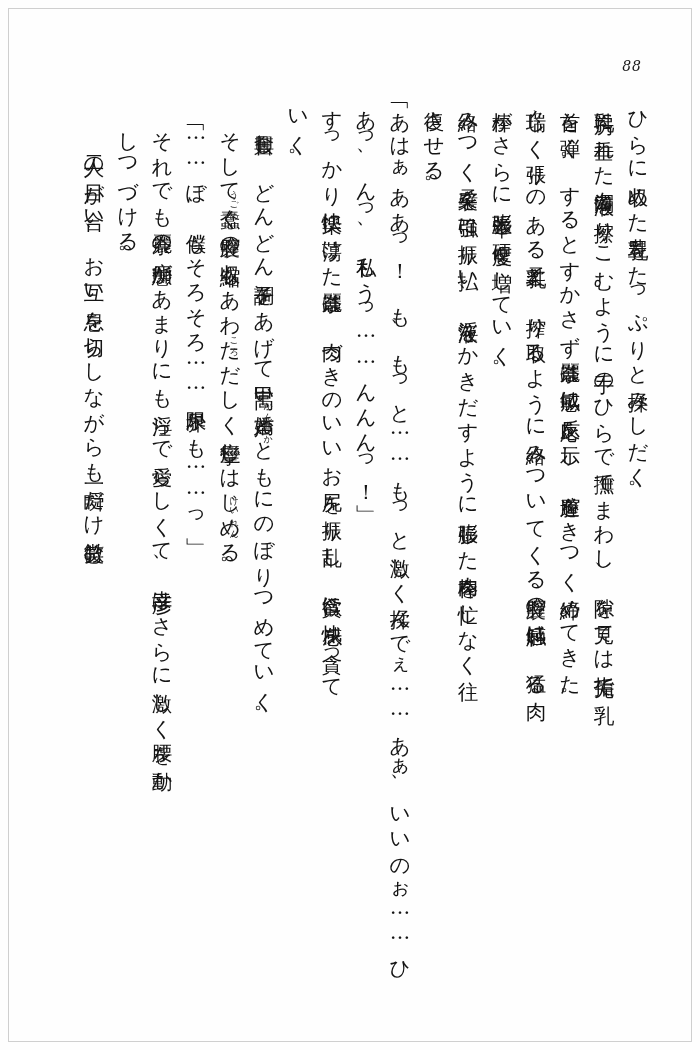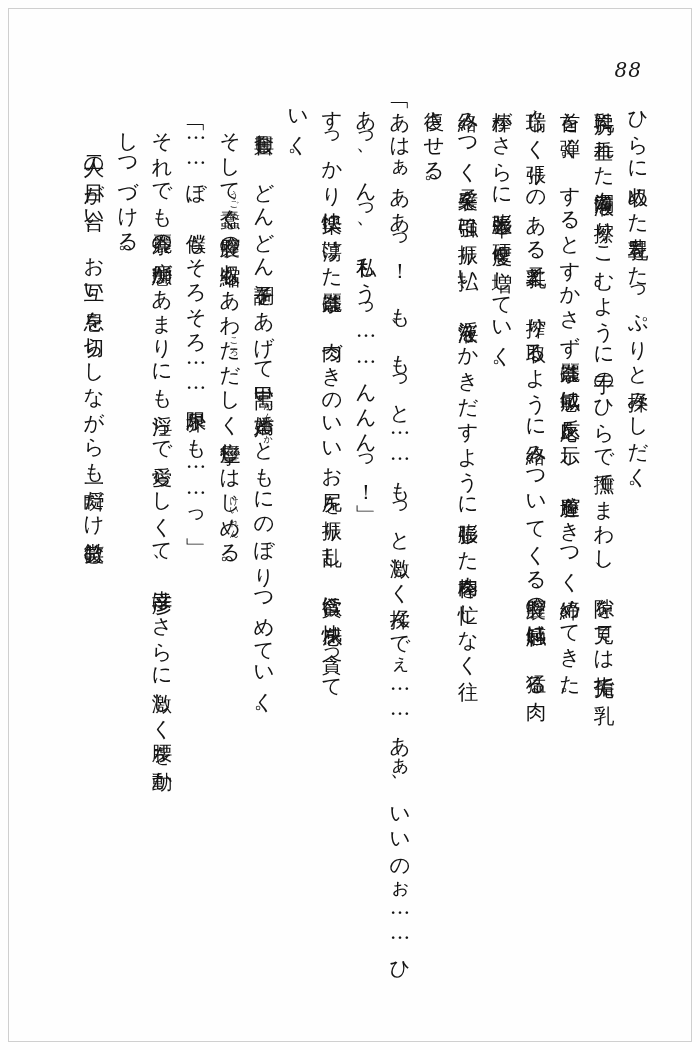--- a/index.html
+++ b/index.html
@@ -32,21 +32,21 @@
     bottom: 8px;
     border: 1px solid #cfcfcf;
     pointer-events: none;
   }
 
   #page-number {
     position: absolute;
     top: 58px;
     right: 58px;
     font-family: "DejaVu Serif", "Liberation Serif", serif;
-    font-size: 20px;
+    font-size: 14px;
     font-style: italic;
     color: #1a1a1a;
     letter-spacing: 1px;
   }
 
   
   #text-block {
     position: absolute;
     top: 96px;
     right: 52px;

